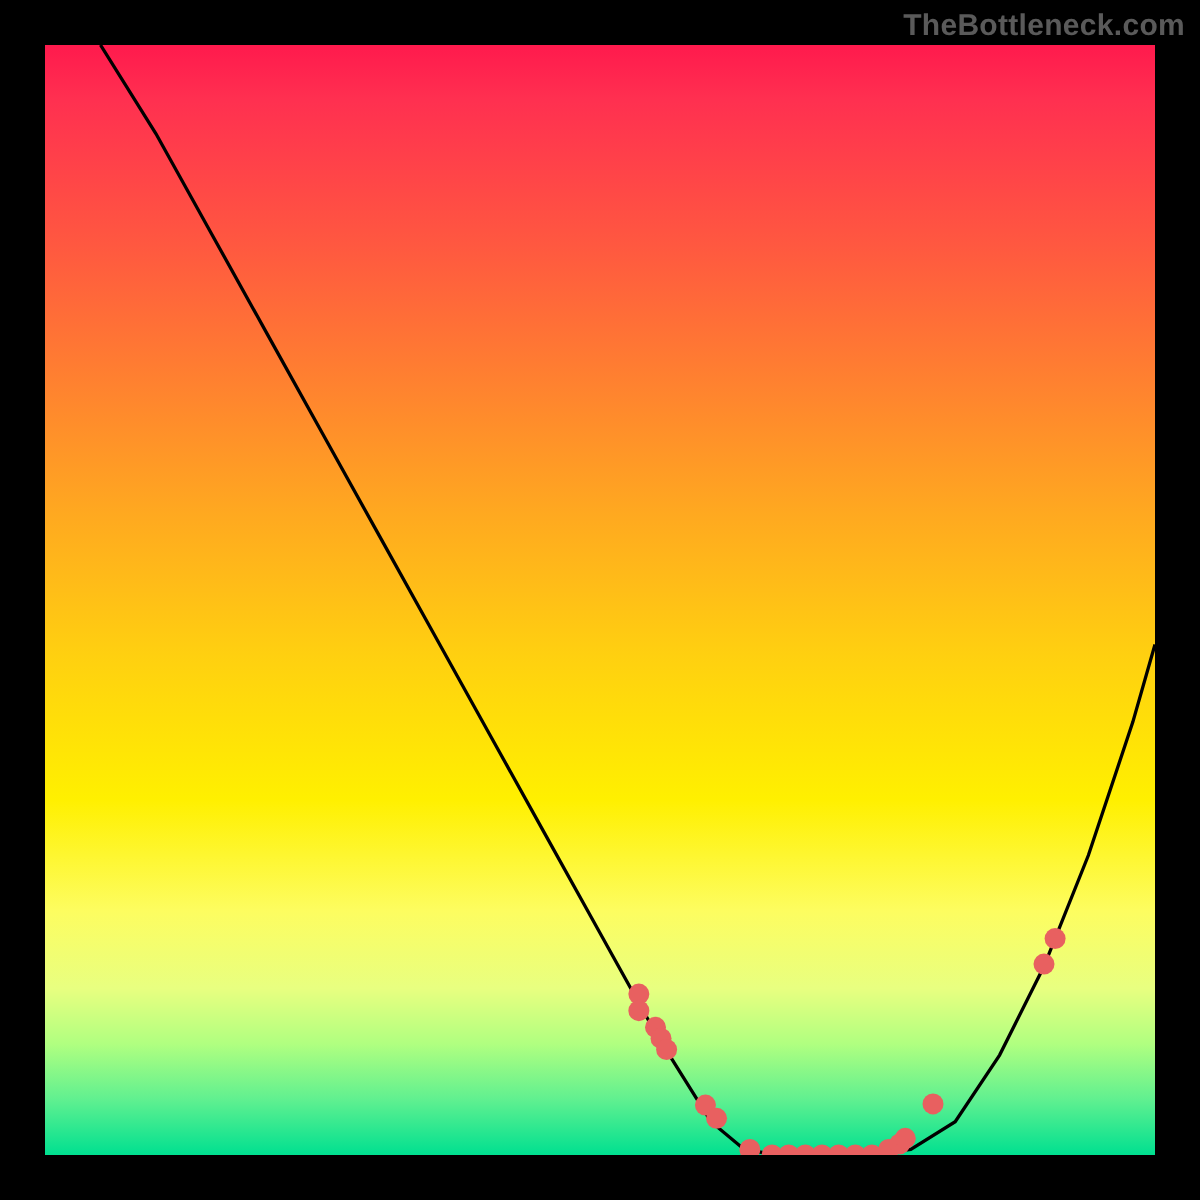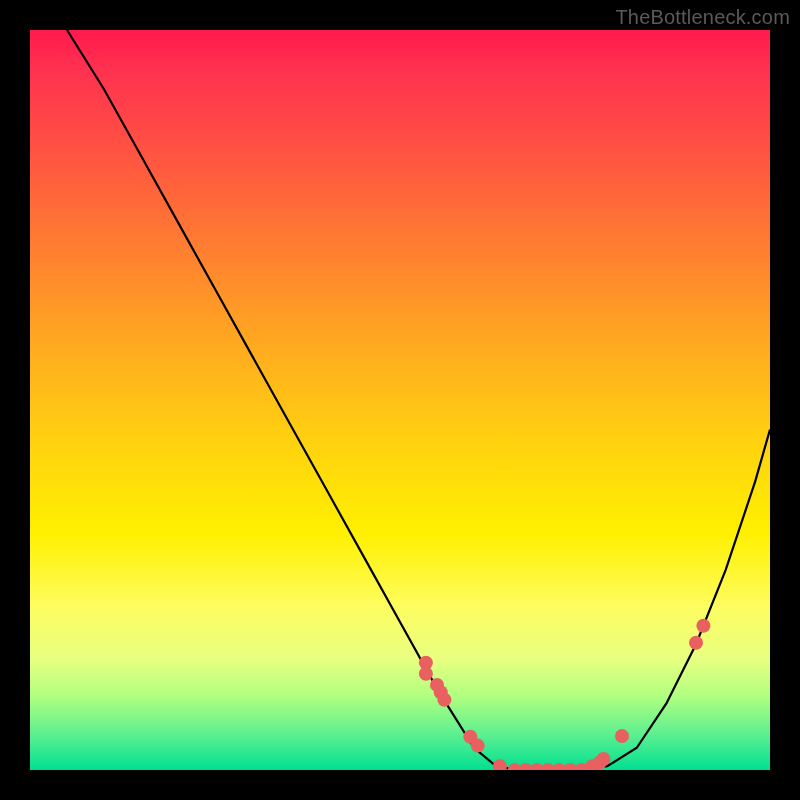--- a/index.html
+++ b/index.html
@@ -10,21 +10,21 @@
     position: relative;
     font-family: Arial, sans-serif;
     overflow: hidden;
   }
   .watermark {
     position: absolute;
     top: 6px;
     right: 10px;
     font-size: 20px;
     color: #5a5a5a;
-    font-weight: 400;
+    font-weight: 700;
     z-index: 10;
     letter-spacing: 0.2px;
   }
   .plot-area {
     position: absolute;
     top: 30px;
     left: 30px;
     width: 740px;
     height: 740px;
     background: linear-gradient(to bottom,

